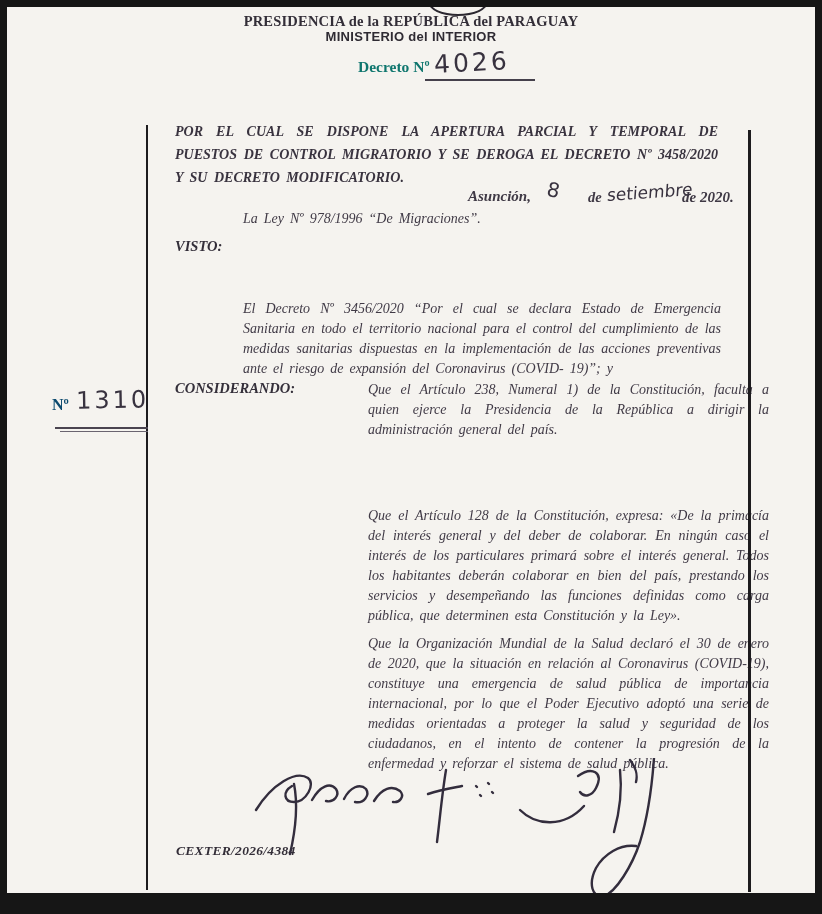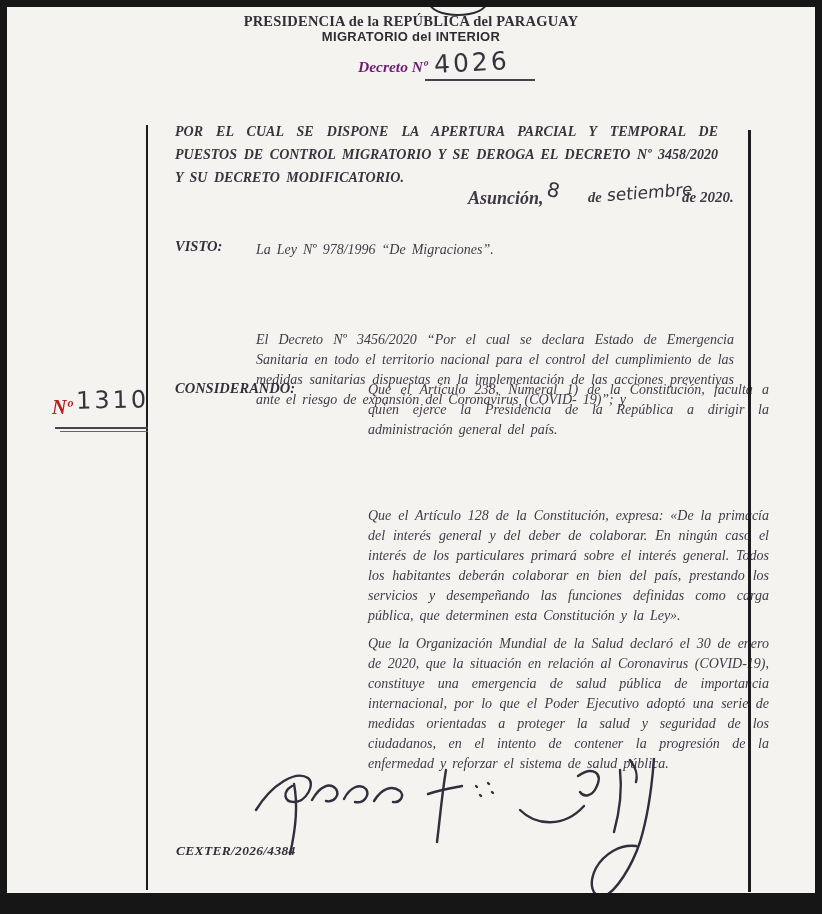--- a/index.html
+++ b/index.html
@@ -32,54 +32,54 @@
   .hdr1{
     position:absolute;left:0;top:13px;width:822px;text-align:center;
     font-weight:bold;font-size:14.5px;letter-spacing:0.2px;color:#332e38;z-index:8;
   }
   .hdr2{
     position:absolute;left:0;top:29px;width:822px;text-align:center;
     font-family:"Liberation Sans", sans-serif;font-weight:bold;font-size:13px;
     letter-spacing:0.3px;color:#2f2b33;z-index:8;
   }
   .decreto-label{
-    position:absolute;left:358px;top:58px;font-weight:bold;font-size:15.5px;color:#701a75;font-style:italic;
+    position:absolute;left:358px;top:58px;font-weight:bold;font-size:15.5px;color:#0f766e;
   }
   .decreto-line{position:absolute;left:425px;top:79px;width:110px;height:2px;background:#45404b;}
   .hand{font-family:"DejaVu Sans", sans-serif;color:#38323f;}
   .decreto-num{
     position:absolute;left:434px;top:48px;font-size:25px;letter-spacing:3px;
     transform:rotate(-3deg);
   }
 
   .title{
     position:absolute;left:175px;top:120px;width:543px;
     font-weight:bold;font-style:italic;font-size:14px;line-height:23px;
     text-align:justify;word-spacing:3px;color:#39333f;
   }
 
   .dateline{position:absolute;top:186px;left:0;width:822px;height:36px;}
-  .dl-city{position:absolute;left:468px;top:2px;font-style:italic;font-weight:bold;font-size:18px;}
+  .dl-city{position:absolute;left:468px;top:2px;font-style:italic;font-weight:bold;font-size:15px;}
   .dl-day{position:absolute;left:547px;top:-8px;font-size:20px;transform:rotate(12deg);}
   .dl-de1{position:absolute;left:588px;top:3px;font-style:italic;font-weight:bold;font-size:14.5px;}
   .dl-month{position:absolute;left:607px;top:-4px;font-size:17px;transform:rotate(-4deg) skewX(-8deg);letter-spacing:0px;z-index:2;}
   .dl-suffix{position:absolute;left:682px;top:3px;font-style:italic;font-weight:bold;font-size:15px;}
 
   .label{
     position:absolute;left:175px;font-weight:bold;font-style:italic;font-size:14.5px;color:#342f3a;
   }
   .para{
     position:absolute;font-style:italic;font-size:14px;line-height:20px;
     text-align:justify;word-spacing:2.5px;color:#403a46;
   }
-  .visto-p{left:256px;width:478px;margin-top:31px;}
+  .visto-p{left:243px;width:478px;}
   .cons-p{left:332px;width:401px;margin-left:36px;}
 
   .margin-no{position:absolute;left:52px;top:396px;z-index:6;}
-  .margin-no .no-label{font-style:italic;font-weight:bold;font-size:20px;color:#b91c1c;}
+  .margin-no .no-label{font-weight:bold;font-size:16px;color:#0c4a6e;}
   .margin-no .no-value{
     position:absolute;left:24px;top:-10px;font-size:24px;letter-spacing:3px;transform:rotate(-1deg);
   }
   .no-underline1{position:absolute;left:55px;top:427px;width:93px;height:2px;background:#4a4450;z-index:6;}
   .no-underline2{position:absolute;left:60px;top:431px;width:88px;height:1px;background:#6a6470;z-index:6;}
 
   .footer-code{
     position:absolute;left:176px;top:843px;font-weight:bold;font-style:italic;
     font-size:13.5px;letter-spacing:0.3px;color:#332e38;
   }
@@ -88,21 +88,21 @@
   .sig path{fill:none;stroke:#332d3d;stroke-width:2.4;stroke-linecap:round;stroke-linejoin:round;}
 </style>
 </head>
 <body>
 
 <div class="page">
 
   <div class="seal"></div>
 
   <div class="hdr1">PRESIDENCIA de la REPÚBLICA del PARAGUAY</div>
-  <div class="hdr2">MIGRATORIO del INTERIOR</div>
+  <div class="hdr2">MINISTERIO del INTERIOR</div>
 
   <div class="decreto-label">Decreto Nº</div>
   <div class="decreto-line"></div>
   <div class="decreto-num hand">4026</div>
 
   <div class="title">POR EL CUAL SE DISPONE LA APERTURA PARCIAL Y TEMPORAL DE PUESTOS DE CONTROL MIGRATORIO Y SE DEROGA EL DECRETO Nº 3458/2020 Y SU DECRETO MODIFICATORIO.</div>
 
   <div class="dateline">
     <span class="dl-city">Asunción,</span>
     <span class="dl-day hand">8</span>

